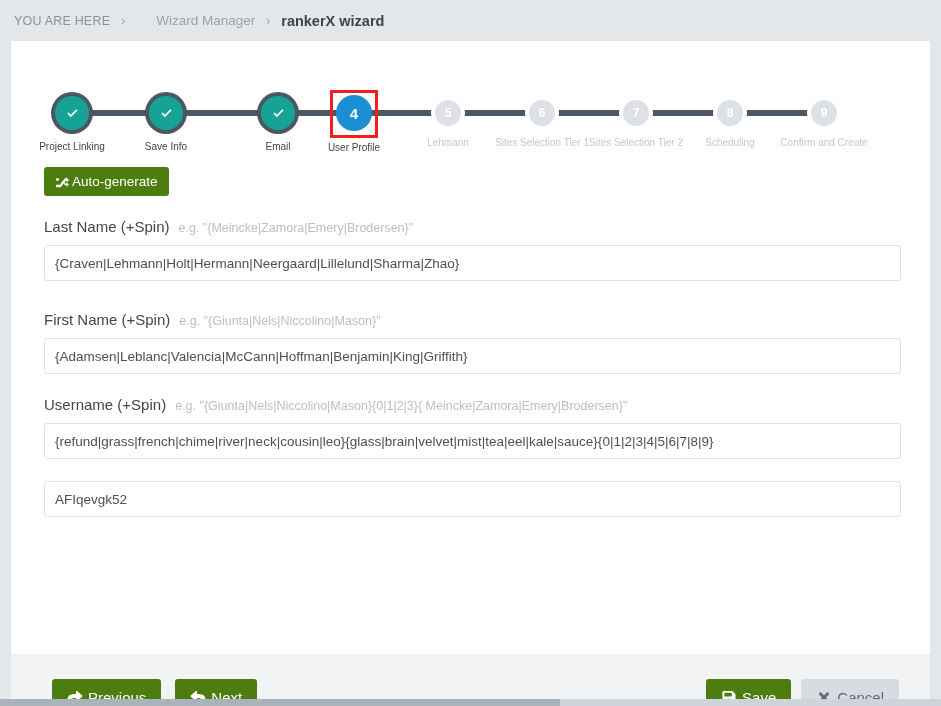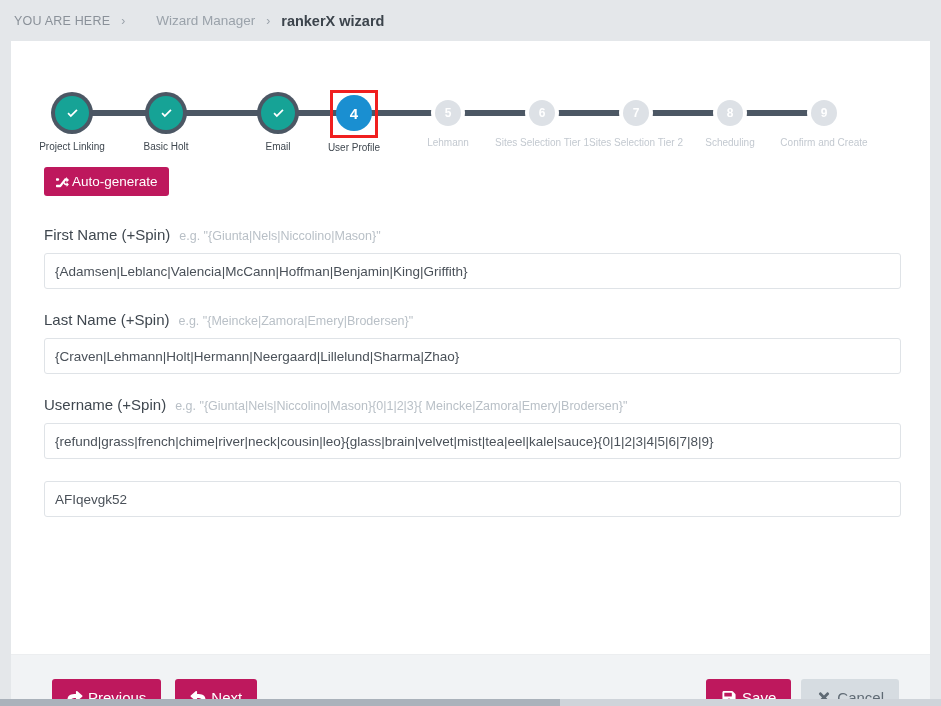--- a/index.html
+++ b/index.html
@@ -83,21 +83,21 @@
 
   
   .form-area { position: absolute; left: 0; top: 126px; width: 919px; }
 
   .btn {
     display: inline-flex; align-items: center; justify-content: center;
     border: none; border-radius: 3px; cursor: pointer;
     font-family: "Liberation Sans", sans-serif;
     color: #ffffff;
   }
-  .btn-teal { background: #be185d; }
+  .btn-teal { background: #4d7c0f; }
   .btn-grey { background: #d6dce1; color: #5f6a74; }
 
   .autogen {
     margin-left: 33px; height: 29px; padding: 0 11px;
     font-size: 13.5px;
   }
   .autogen .ic { margin-right: 2px; display: inline-flex; }
   .autogen svg { width: 15px; height: 13px; fill: #ffffff; }
 
   .field { margin: 0 0 0 33px; width: 857px; }
@@ -172,21 +172,21 @@
         </div>
         <div class="step-label">Project Linking</div>
       </div>
 
       <div class="step" style="left:100px;">
         <div class="bubble done">
           <svg viewBox="0 0 16 16">
               <path fill="#ffffff" d="M6.2 11.9 2.6 8.3l1.3-1.3 2.3 2.3 5.9-5.9 1.3 1.3z"></path>
             </svg>
         </div>
-        <div class="step-label">Basic Holt</div>
+        <div class="step-label">Save Info</div>
       </div>
 
       <div class="step" style="left:212px;">
         <div class="bubble done">
           <svg viewBox="0 0 16 16">
               <path fill="#ffffff" d="M6.2 11.9 2.6 8.3l1.3-1.3 2.3 2.3 5.9-5.9 1.3 1.3z"></path>
             </svg>
         </div>
         <div class="step-label">Email</div>
       </div>
@@ -228,35 +228,35 @@
       <button class="btn btn-teal autogen">
         <span class="ic">
           <svg viewBox="0 0 512 512">
               <path d="M504.97 359.03c4.69 4.69 4.69 12.29 0 16.97l-72 72c-7.56 7.56-20.49 2.2-20.49-8.49V400h-46.6c-12.4 0-24.1-5.7-31.7-15.5l-34-44 39.3-50.8 44.2 57.2h28.8v-39.5c0-10.69 12.93-16.05 20.49-8.49l72 72zM120.6 128H24c-13.25 0-24 10.75-24 24v48c0 13.25 10.75 24 24 24h72.8l34-44-34.2-52zm312.28-43.51c-7.56-7.56-20.49-2.2-20.49 8.49V132h-46.6c-12.4 0-24.1 5.7-31.7 15.5L152.4 384H24c-13.25 0-24 10.75-24 24v48c0 13.25 10.75 24 24 24h144.6c12.4 0 24.1-5.7 31.7-15.5L382.19 228h30.2v39.5c0 10.69 12.93 16.05 20.49 8.49l72-72c4.69-4.69 4.69-12.29 0-16.97l-72-72z"></path>
             </svg>
         </span>
         <span>Auto-generate</span>
       </button>
 
       
+      <div class="field field-gap">
+        <div class="flabel">
+          <span>Last Name (+Spin)</span>
+          <span class="fhint">e.g. "{Meincke|Zamora|Emery|Brodersen}"</span>
+        </div>
+        <input class="finput" type="text" value="{Craven|Lehmann|Holt|Hermann|Neergaard|Lillelund|Sharma|Zhao}" style="">
+      </div>
+
+      
       <div class="field field-gap-1">
         <div class="flabel">
           <span>First Name (+Spin)</span>
           <span class="fhint">e.g. "{Giunta|Nels|Niccolino|Mason}"</span>
         </div>
         <input class="finput" type="text" value="{Adamsen|Leblanc|Valencia|McCann|Hoffman|Benjamin|King|Griffith}" style="">
-      </div>
-
-      
-      <div class="field field-gap">
-        <div class="flabel">
-          <span>Last Name (+Spin)</span>
-          <span class="fhint">e.g. "{Meincke|Zamora|Emery|Brodersen}"</span>
-        </div>
-        <input class="finput" type="text" value="{Craven|Lehmann|Holt|Hermann|Neergaard|Lillelund|Sharma|Zhao}" style="">
       </div>
 
       
       <div class="field field-gap">
         <div class="flabel">
           <span>Username (+Spin)</span>
           <span class="fhint">e.g. "{Giunta|Nels|Niccolino|Mason}{0|1|2|3}{ Meincke|Zamora|Emery|Brodersen}"</span>
         </div>
         <input class="finput" type="text" value="{refund|grass|french|chime|river|neck|cousin|leo}{glass|brain|velvet|mist|tea|eel|kale|sauce}{0|1|2|3|4|5|6|7|8|9}" style="">
       </div>

